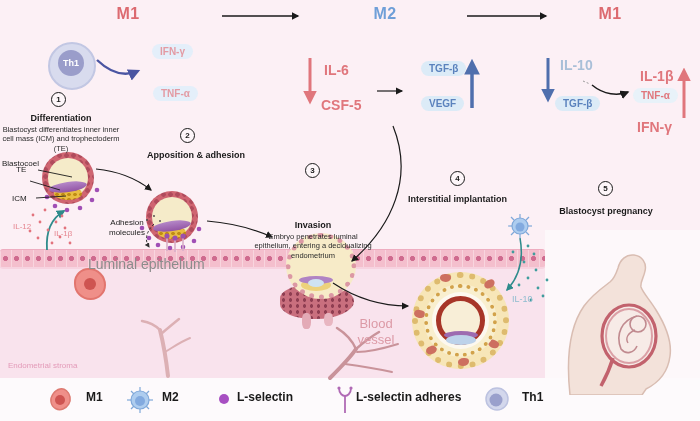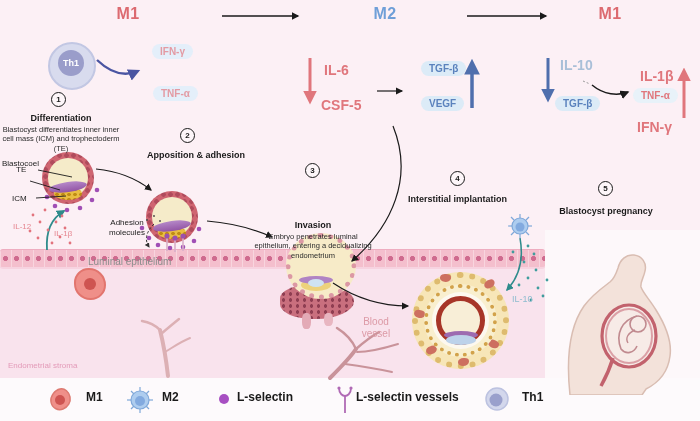--- a/index.html
+++ b/index.html
@@ -150,23 +150,23 @@
   </div>
 
   <div class="abs smlabel" style="left:2px;top:159px;">Blastocoel</div>
   <div class="abs smlabel" style="left:16px;top:165px;">TE</div>
   <div class="abs smlabel" style="left:12px;top:194px;">ICM</div>
   <div class="abs ctr smlabel" style="left:96px;top:218px;width:62px;white-space:normal;line-height:1.2;">Adhesion molecules</div>
 
   <div class="abs pinklabel" style="left:13px;top:222px;color:#e58791;">IL-12</div>
   <div class="abs pinklabel" style="left:54px;top:229px;color:#e58791;">IL-1β</div>
 
-  <div class="abs pinklabel" style="left:88px;top:256px;color:#8c8c8c;font-size:10px;z-index:6;">Luminal epithelium</div>
+  <div class="abs pinklabel" style="left:88px;top:256px;color:#8c8c8c;font-size:14px;z-index:6;">Luminal epithelium</div>
   <div class="abs pinklabel" style="left:8px;top:361px;color:#e39ab8;">Endometrial stroma</div>
-  <div class="abs ctr pinklabel" style="left:356px;top:316px;width:40px;color:#dc9aa6;font-size:10px;white-space:normal;line-height:1.2;">Blood vessel</div>
+  <div class="abs ctr pinklabel" style="left:356px;top:316px;width:40px;color:#dc9aa6;font-size:13px;white-space:normal;line-height:1.2;">Blood vessel</div>
   <div class="abs pinklabel" style="left:512px;top:294px;color:#8fbccf;font-size:9px;">IL-10</div>
 
   <div class="abs m1cell">
     <div class="abs m1nuc"></div>
   </div>
 
   <div class="abs inv">
     <div class="abs mass"></div>
     <div class="abs streak1"></div>
     <div class="abs streak2"></div>
@@ -366,21 +366,21 @@
 
   <div class="abs" style="left:219px;top:394px;width:10px;height:10px;border-radius:50%;background:#a74fc2;z-index:6;"></div>
   <div class="abs legitem-label" style="left:237px;top:390px;">L-selectin</div>
 
   <svg class="abs fig" style="left:337px;top:385px;z-index:6;" width="16" height="30" viewBox="0 0 16 30">
     <path d="M2,3 C2,9 6,11 8,11 C10,11 14,9 14,3" fill="none" stroke="#b06ab5" stroke-width="1.8"></path>
     <line x1="8" y1="11" x2="8" y2="28" stroke="#b06ab5" stroke-width="1.8"></line>
     <circle cx="2" cy="3" r="1.6" fill="#b06ab5"></circle>
       <circle cx="14" cy="3" r="1.6" fill="#b06ab5"></circle>
   </svg>
-  <div class="abs legitem-label" style="left:356px;top:390px;">L-selectin vessels</div>
+  <div class="abs legitem-label" style="left:356px;top:390px;">L-selectin adheres</div>
 
   <svg class="abs fig" style="left:484px;top:386px;z-index:6;" width="26" height="26" viewBox="0 0 26 26">
     <circle cx="13" cy="13" r="11" fill="#d3d7ec" stroke="#bcc2e0" stroke-width="1.5"></circle>
     <circle cx="12" cy="14" r="6.5" fill="#9aa0cc"></circle>
   </svg>
   <div class="abs legitem-label" style="left:522px;top:390px;">Th1</div>
 
 </div>
 
 </body></html>

